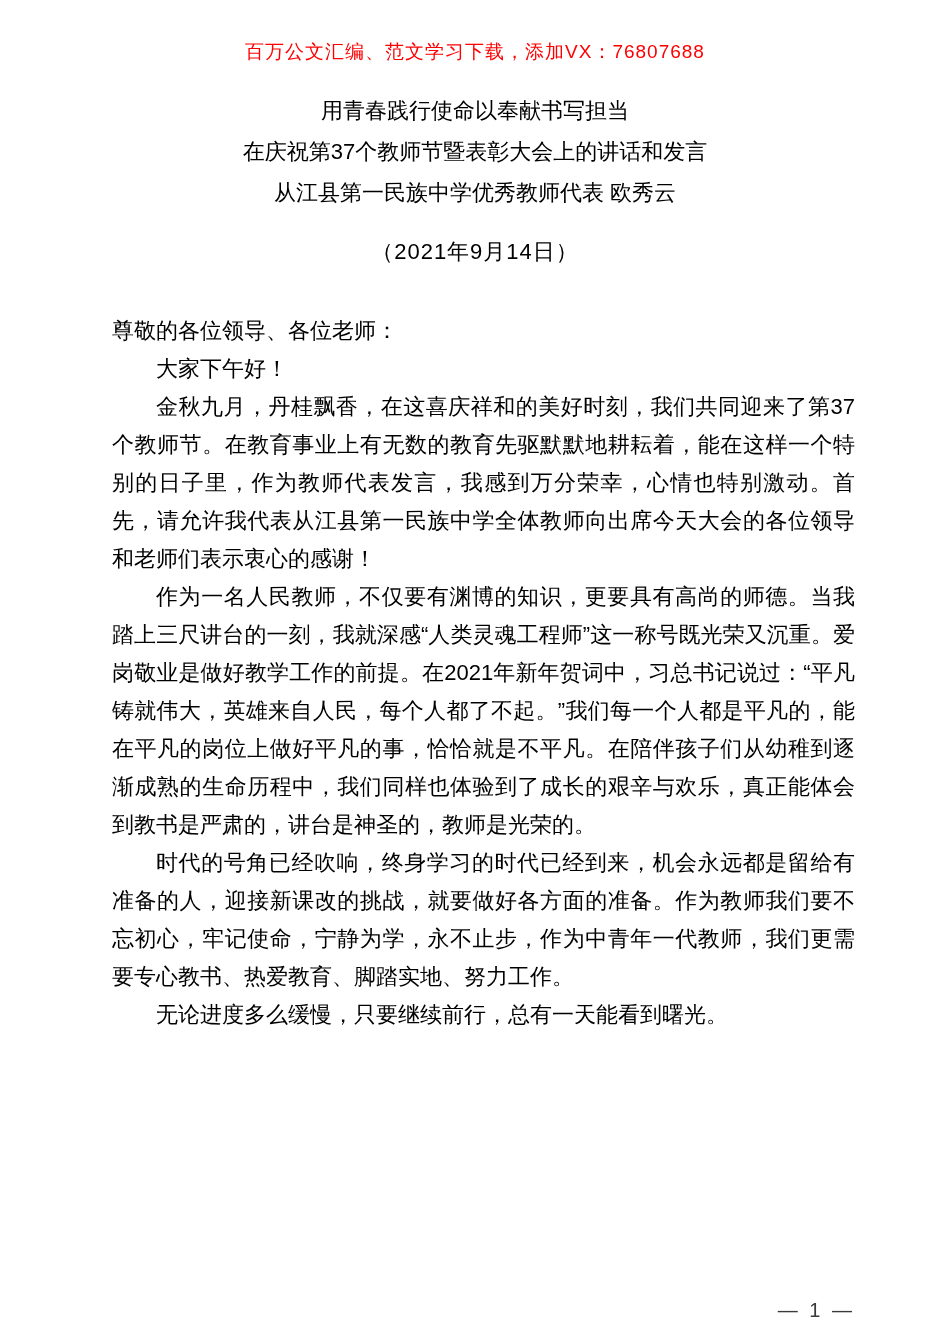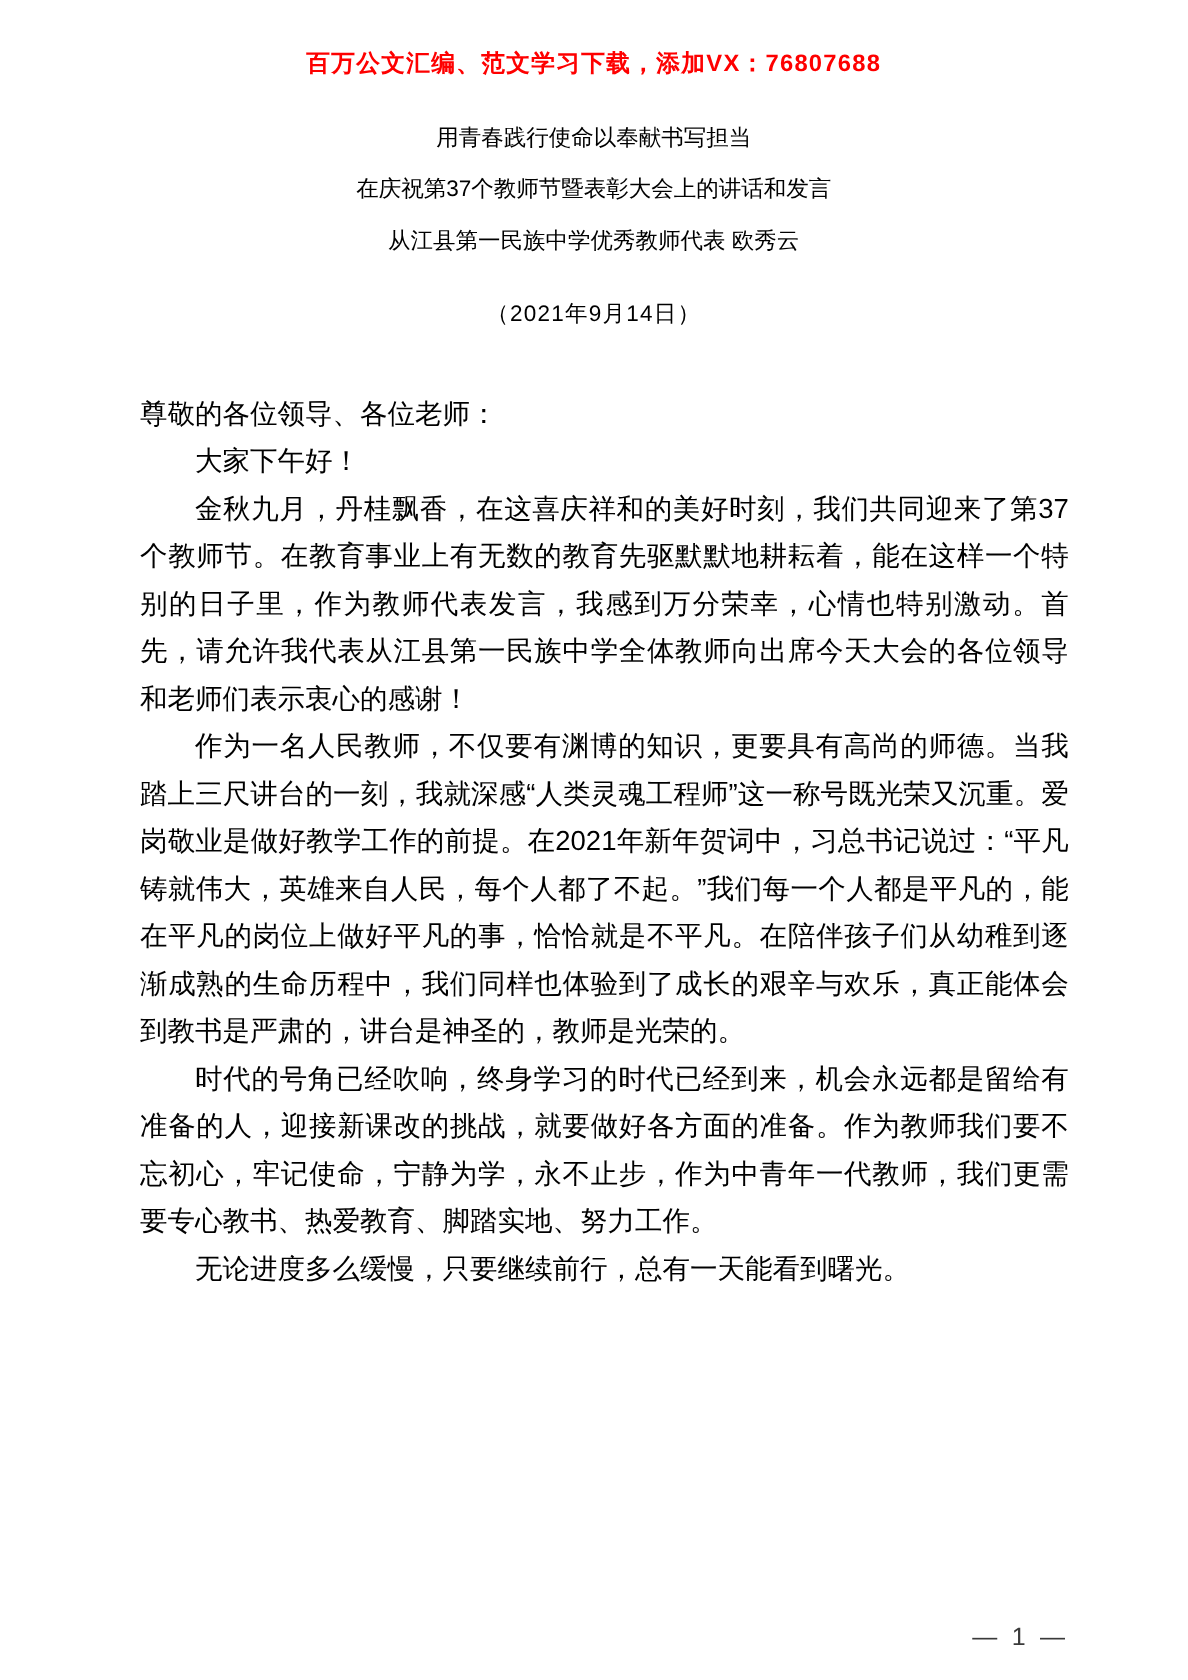--- a/index.html
+++ b/index.html
@@ -16,27 +16,27 @@
     font-family: "Liberation Sans", "DejaVu Sans", sans-serif;
     color: var(--text, #000000);
     overflow: hidden;
   }
   .watermark {
     padding-top: 40px;
     text-align: center;
     font-size: 19px;
     line-height: 24px;
     color: var(--watermark-red, #fe0000);
-    font-weight: bold;
+    font-weight: normal;
     letter-spacing: 1px;
   }
   .titles {
     margin-top: 26px;
     text-align: center;
-    font-size: 18px;
+    font-size: 22px;
     line-height: 41px;
     color: var(--text, #000000);
   }
   .title-line {
     white-space: nowrap;
   }
   .title-line.date {
     margin-top: 18px;
     letter-spacing: 1px;
   }

